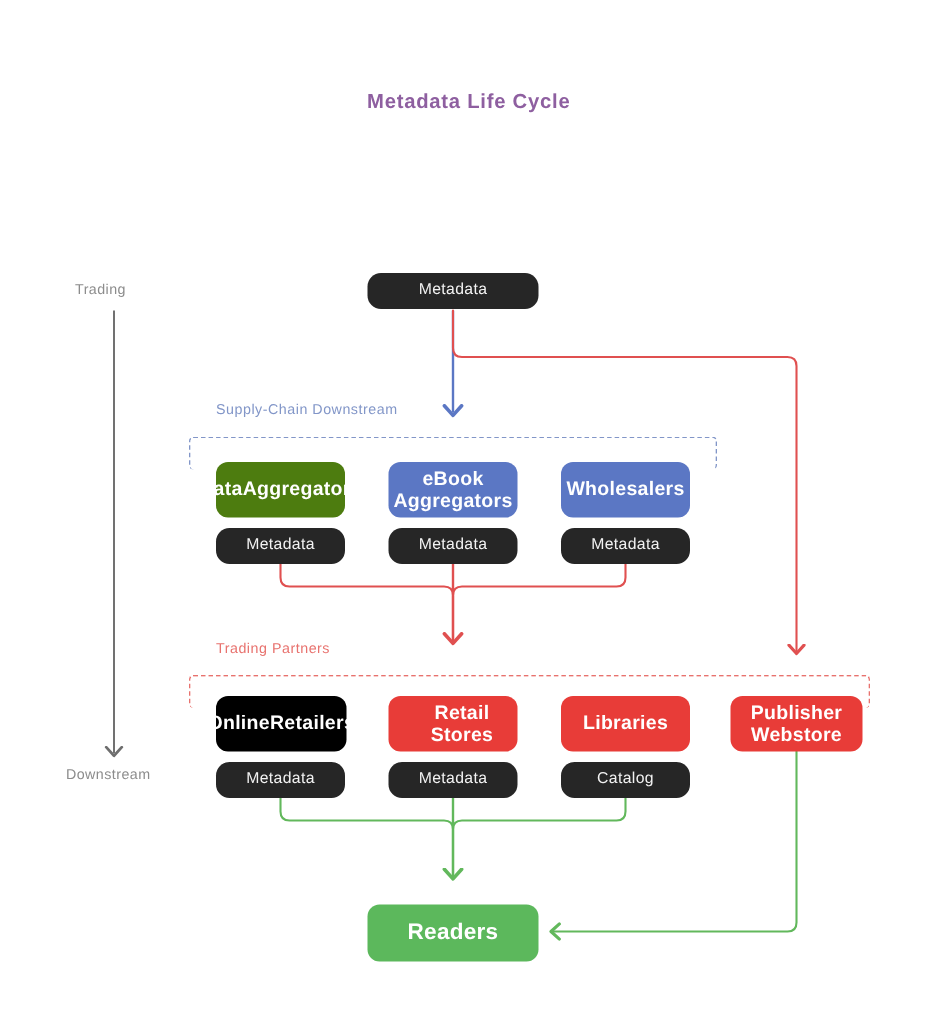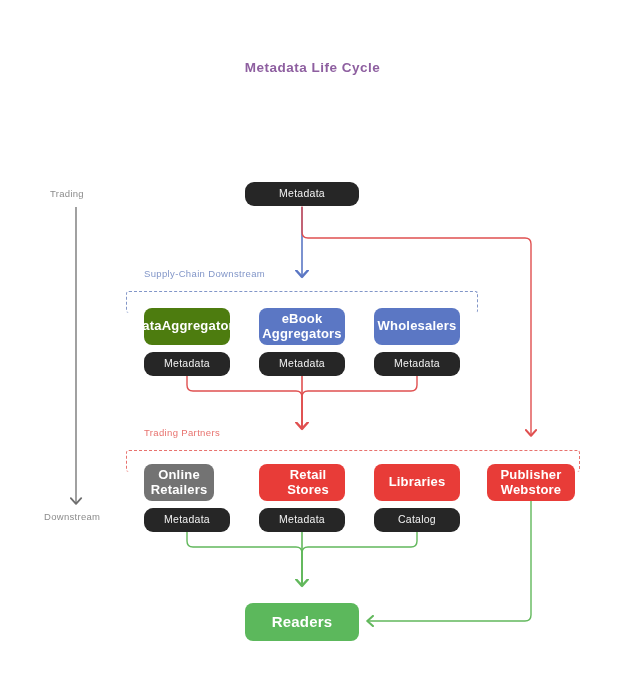--- a/index.html
+++ b/index.html
@@ -158,21 +158,21 @@
     <span>eBook</span>
     <span>Aggregators</span>
   </div>
   <div class="node meta" style="left:259px; top:352px; width:86px; height:24px;">Metadata</div>
 
   <div class="node primary" style="left:374px; top:308px; width:86px; height:37px; background:#5B77C4; flex-direction:column;">
     <span>Wholesalers</span>
   </div>
   <div class="node meta" style="left:374px; top:352px; width:86px; height:24px;">Metadata</div>
 
-  <div class="node primary" style="left:144px; top:464px; width:70px; height:37px; background:#737373; flex-direction:column;">
+  <div class="node primary" style="left:144px; top:464px; width:87px; height:37px; background:#000000; flex-direction:row;">
     <span>Online</span>
     <span>Retailers</span>
   </div>
   <div class="node meta" style="left:144px; top:508px; width:86px; height:24px;">Metadata</div>
 
   <div class="node primary" style="left:259px; top:464px; width:86px; height:37px; background:#E83C38; flex-direction:column;padding-left:12px;">
     <span>Retail</span>
     <span>Stores</span>
   </div>
   <div class="node meta" style="left:259px; top:508px; width:86px; height:24px;">Metadata</div>

